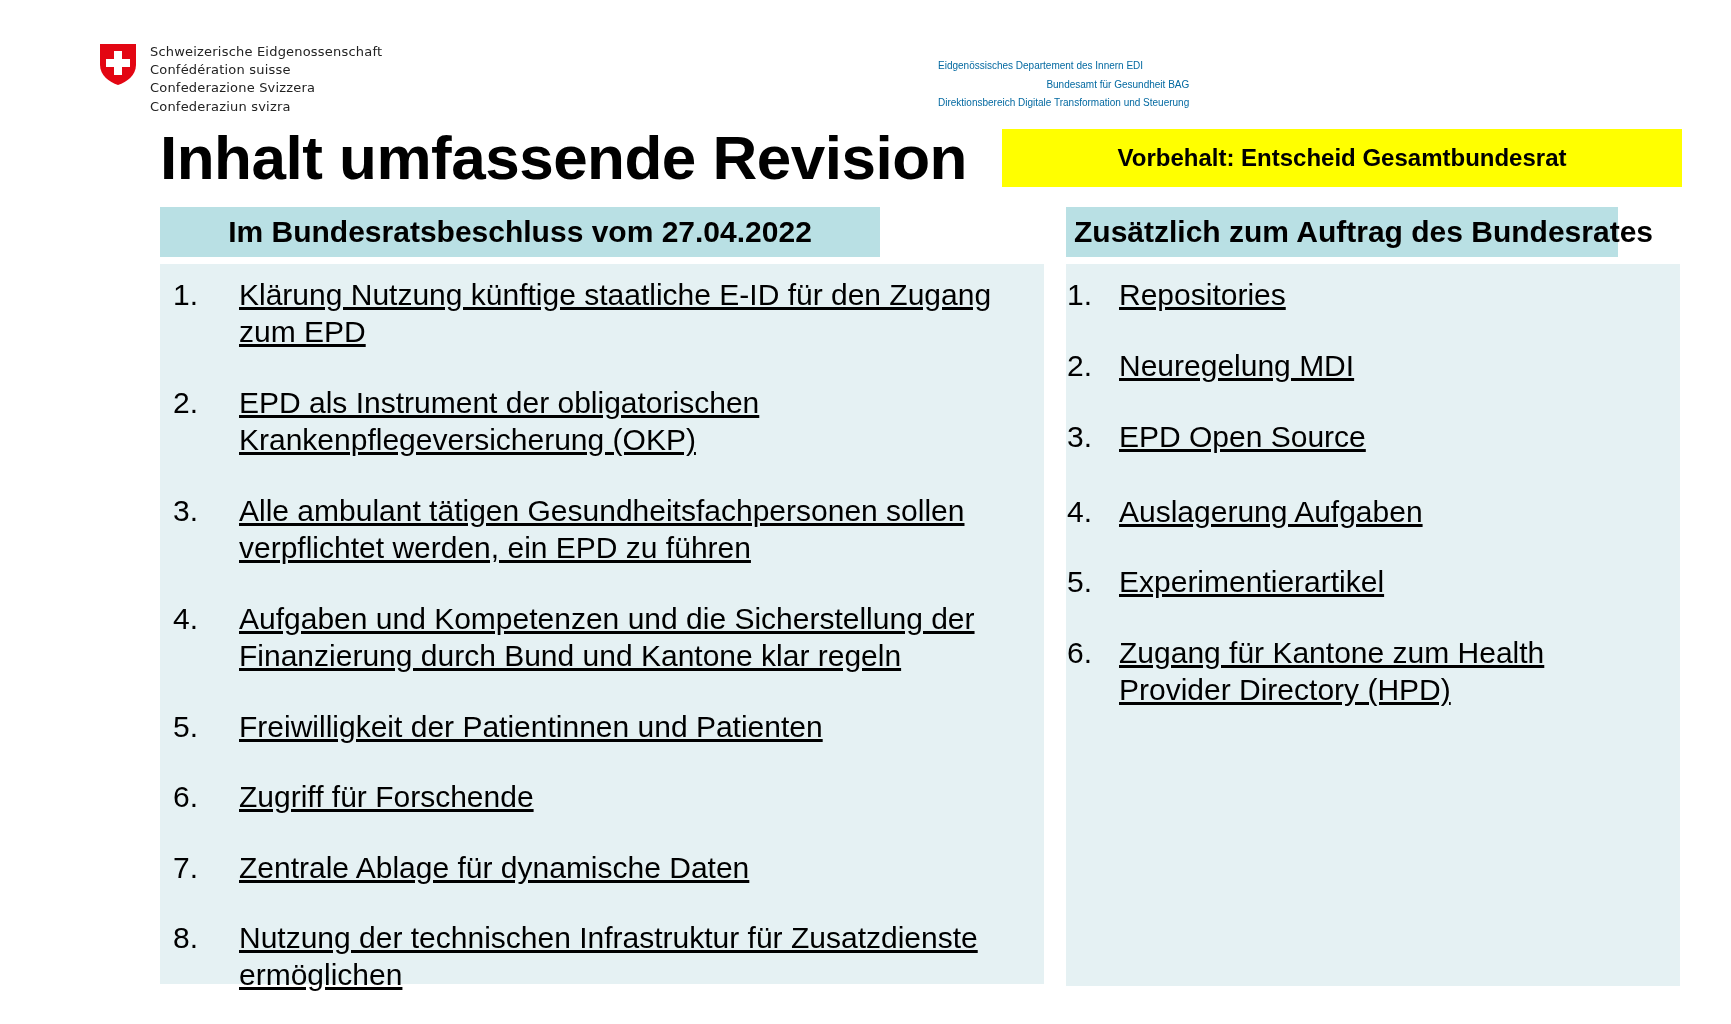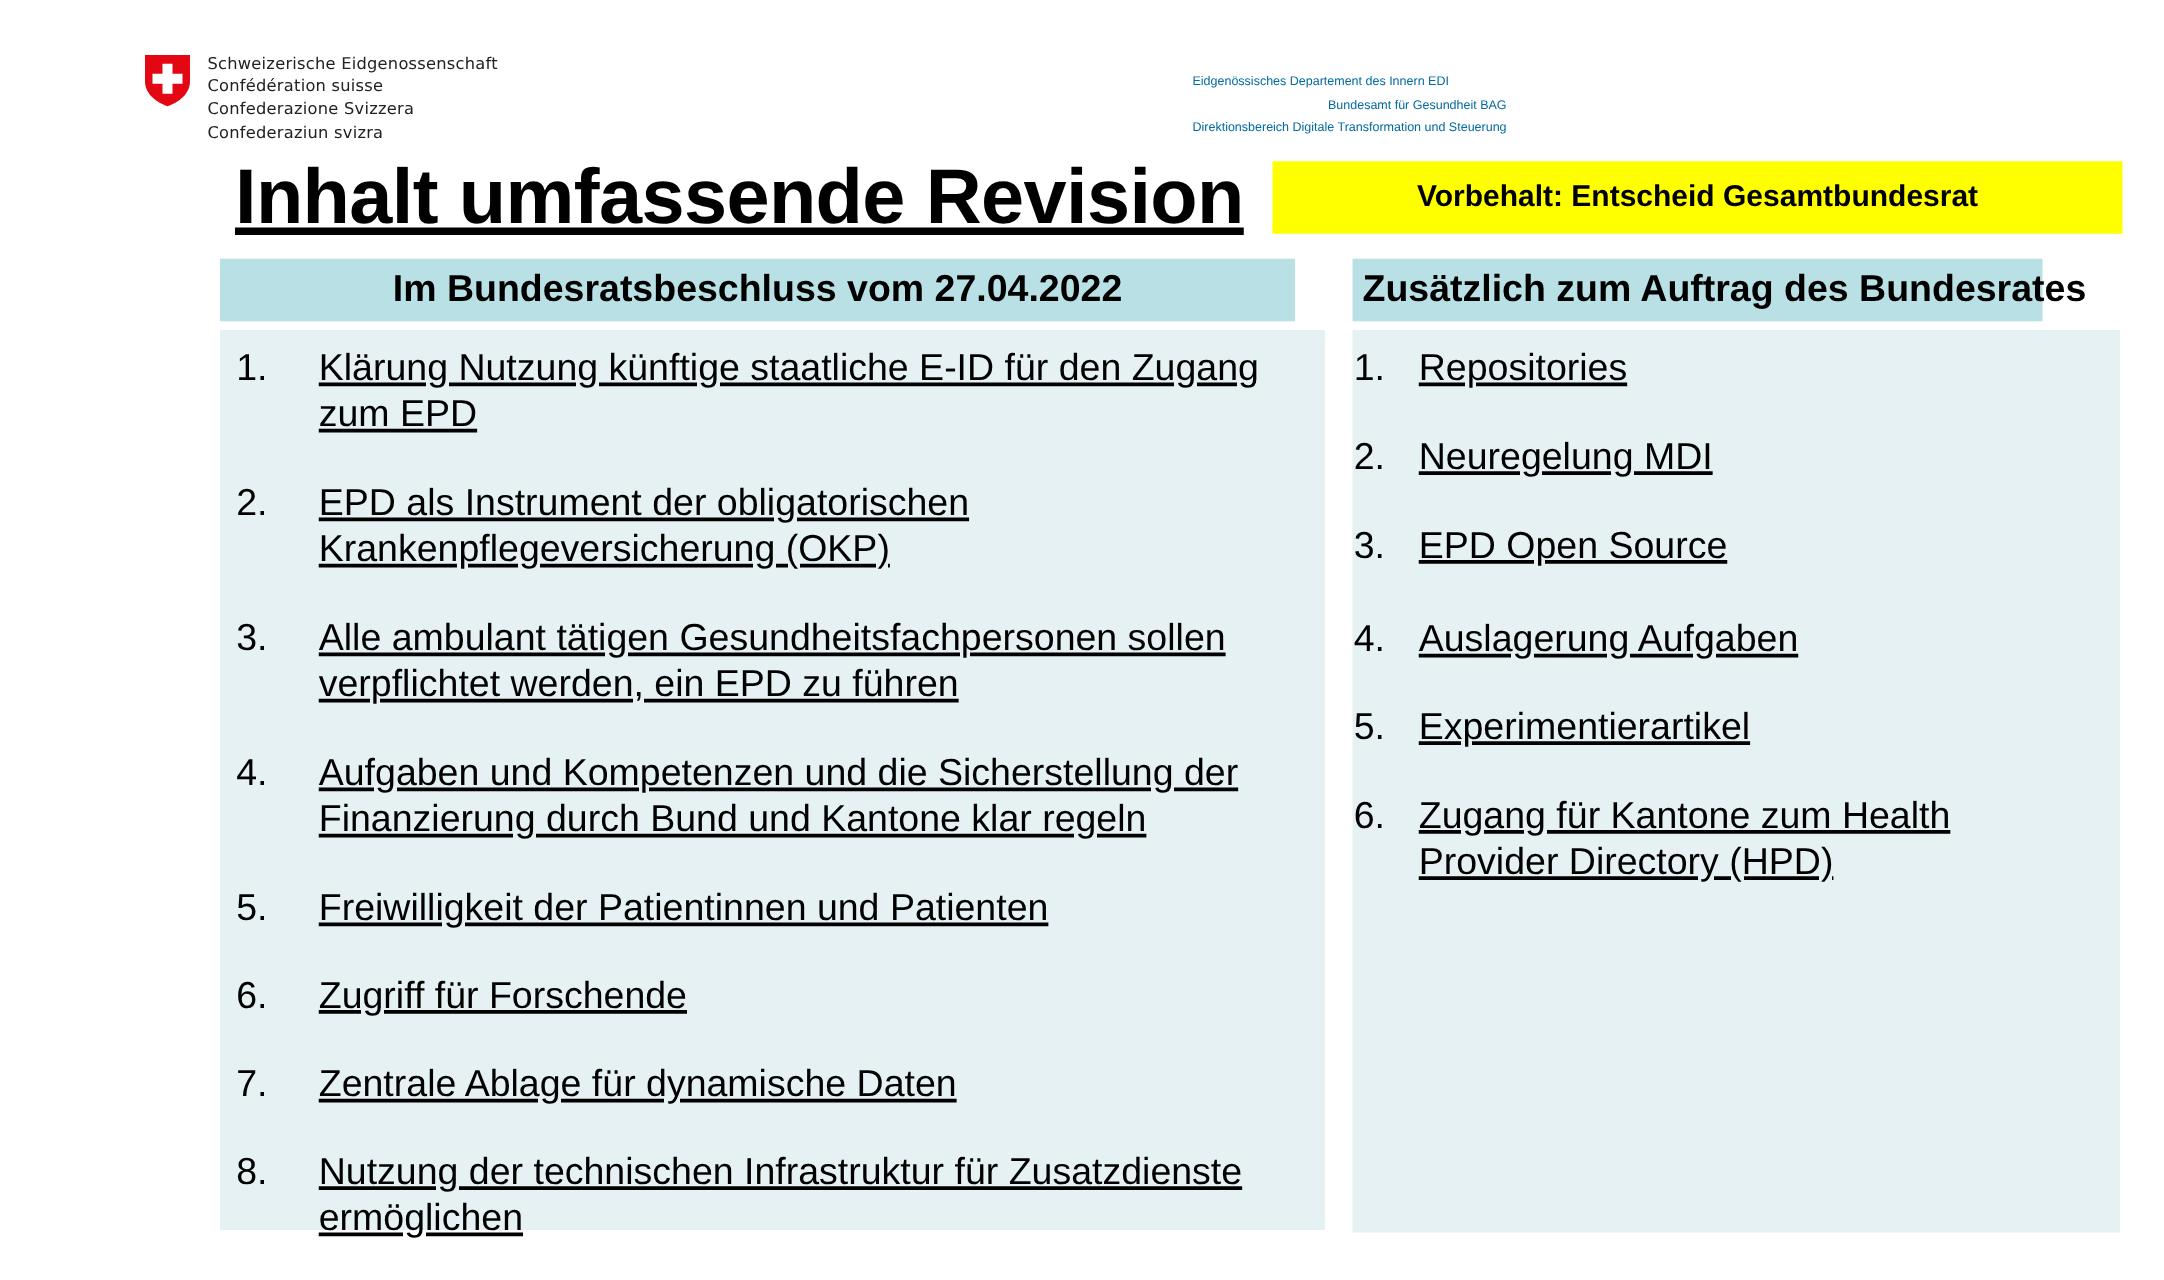--- a/index.html
+++ b/index.html
@@ -1,35 +1,35 @@
 <!DOCTYPE html>
 <html><head>
 <meta charset="utf-8">
 <style>
   html, body { margin:0; padding:0; }
   body {
     width:1731px; height:1024px; background:#ffffff; position:relative; overflow:hidden;
     font-family:"Liberation Sans", "DejaVu Sans", sans-serif; color:#000;
   }
-  .abs { position:absolute;margin-left:16px; }
+  .abs { position:absolute; }
   
   .shield { left:99px; top:43px; width:38px; height:43px; }
   .fed-lines { left:150px; top:43px; font-size:13px; line-height:18.2px; color:#222; letter-spacing:0.2px; font-family:"DejaVu Sans", sans-serif; }
   .fed-lines div { white-space:nowrap; }
   .dept { left:938px; top:57px; font-size:10px; line-height:18.5px; color:#0369a1; }
   .dept .bold { font-weight:normal;text-align:right; }
   .dept div { white-space:nowrap; }
   
-  .title { left:172px; top:118px; font-size:62px; font-weight:bold; line-height:80px; white-space:nowrap; letter-spacing:-0.5px;text-decoration:underline; }
+  .title { left:160px; top:118px; font-size:62px; font-weight:bold; line-height:80px; white-space:nowrap; letter-spacing:-0.5px; }
   .badge { left:1002px; top:129px; width:680px; height:58px; background:#ffff00;
            font-size:24px; font-weight:bold; line-height:58px; text-align:center; white-space:nowrap; }
   
   .col-head { top:207px; height:50px; background:#b9e0e4; font-size:30px; font-weight:bold;
               line-height:50px; white-space:nowrap; }
-  .col-head.left { left:160px; width:860px; text-align:center; }
+  .col-head.left { left:160px; width:720px; text-align:center; }
   .col-head.right { left:1066px; width:552px; padding-left:8px; box-sizing:border-box; }
   .col-body { top:264px; background:#e5f1f3; }
   .col-body.left { left:160px; width:884px; height:720px; }
   .col-body.right { left:1066px; width:614px; height:722px; }
   .item { position:absolute; font-size:30px; line-height:37px; }
   .item .num { position:absolute; left:0; top:0; }
   .item .txt { position:absolute; white-space:nowrap;text-decoration:underline; }
   .left .item { left:13px; }
   .left .item .txt { left:66px; }
   .right .item { left:1px; }

